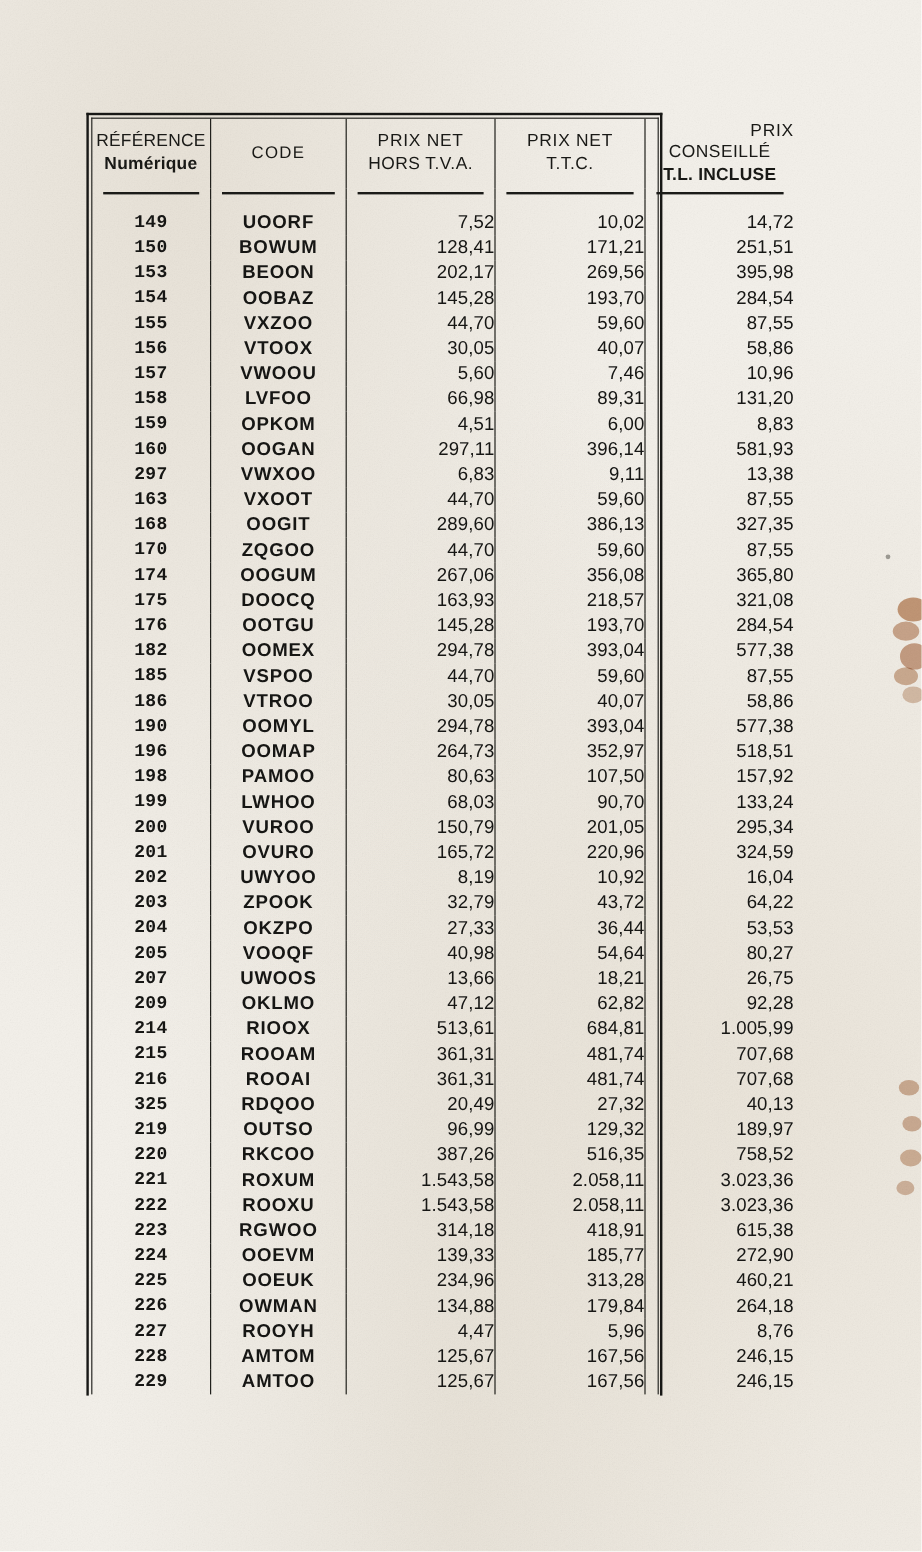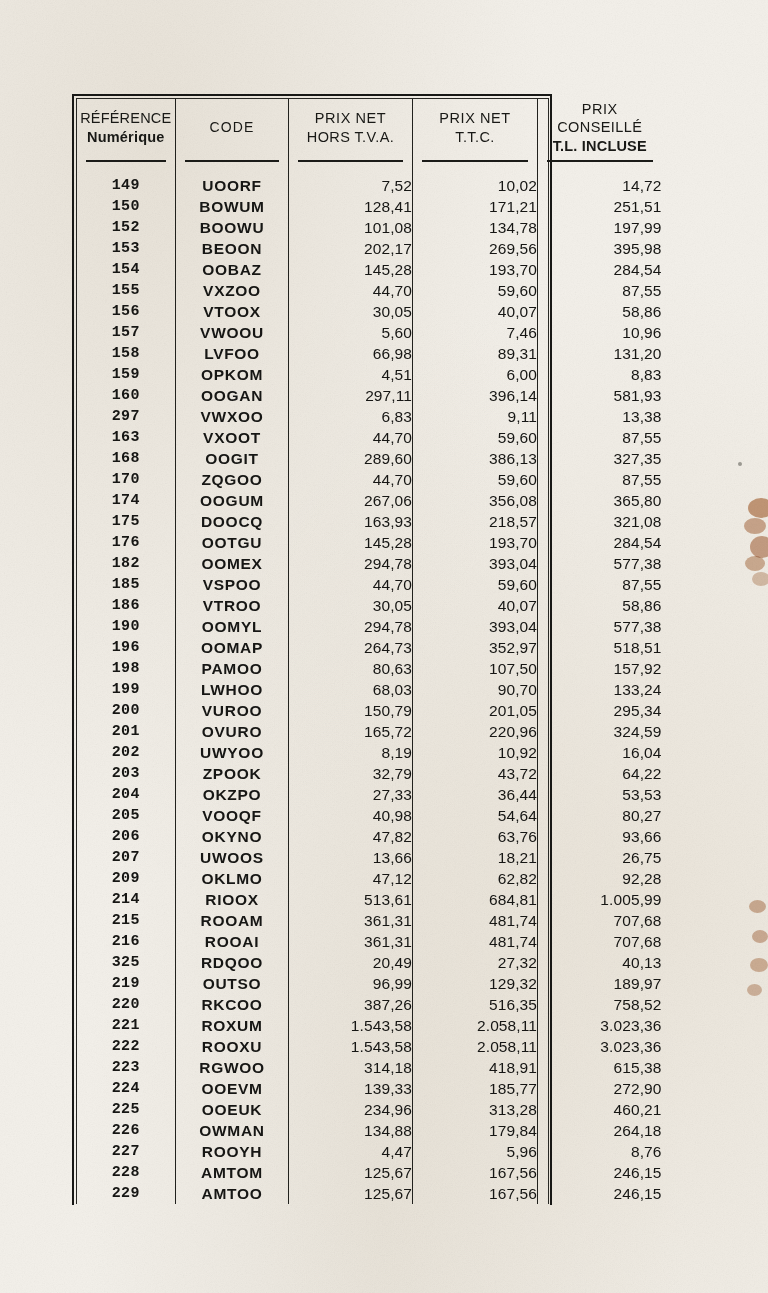--- a/index.html
+++ b/index.html
@@ -90,21 +90,21 @@
   .hd-line1, .hd-line2 {
     display: block;
     line-height: 1.26;
     letter-spacing: .2px;
   }
   .hd-ref-1  { font-size: 14.5px; font-weight: 400; }
   .hd-ref-2  { font-size: 14.5px; font-weight: 700; }
   .hd-code   { font-size: 14px; letter-spacing: 1.1px; }
   .hd-pn-1   { font-size: 14.5px; letter-spacing: .6px; }
   .hd-pn-2   { font-size: 14.5px; letter-spacing: .4px; }
-  .hd-pc-1   { font-size: 14.5px; letter-spacing: .6px; }
+  .hd-pc-1   { font-size: 14.5px; letter-spacing: .6px; text-align: right; }
   .hd-pc-2   { font-size: 14.5px; letter-spacing: .4px; }
   .hd-pc-3   { font-size: 14.5px; font-weight: 700; letter-spacing: .2px; }
 
   
   tr.rule-row td {
     padding: 0;
     height: 9px;
     border-right: 1.6px solid #23231f;
   }
   tr.rule-row td:last-child { border-right: none; }
@@ -255,27 +255,20 @@
               <td class="num">14,72</td>
             </tr>
             <tr>
               <td class="ref">150</td>
               <td class="code">BOWUM</td>
               <td class="num">128,41</td>
               <td class="num">171,21</td>
               <td class="num">251,51</td>
             </tr>
             <tr>
-              <td class="ref">152</td>
-              <td class="code">BOOWU</td>
-              <td class="num">101,08</td>
-              <td class="num">134,78</td>
-              <td class="num">197,99</td>
-            </tr>
-            <tr>
               <td class="ref">153</td>
               <td class="code">BEOON</td>
               <td class="num">202,17</td>
               <td class="num">269,56</td>
               <td class="num">395,98</td>
             </tr>
             <tr>
               <td class="ref">154</td>
               <td class="code">OOBAZ</td>
               <td class="num">145,28</td>
@@ -458,27 +451,20 @@
               <td class="num">53,53</td>
             </tr>
             <tr>
               <td class="ref">205</td>
               <td class="code">VOOQF</td>
               <td class="num">40,98</td>
               <td class="num">54,64</td>
               <td class="num">80,27</td>
             </tr>
             <tr>
-              <td class="ref">206</td>
-              <td class="code">OKYNO</td>
-              <td class="num">47,82</td>
-              <td class="num">63,76</td>
-              <td class="num">93,66</td>
-            </tr>
-            <tr>
               <td class="ref">207</td>
               <td class="code">UWOOS</td>
               <td class="num">13,66</td>
               <td class="num">18,21</td>
               <td class="num">26,75</td>
             </tr>
             <tr>
               <td class="ref">209</td>
               <td class="code">OKLMO</td>
               <td class="num">47,12</td>

